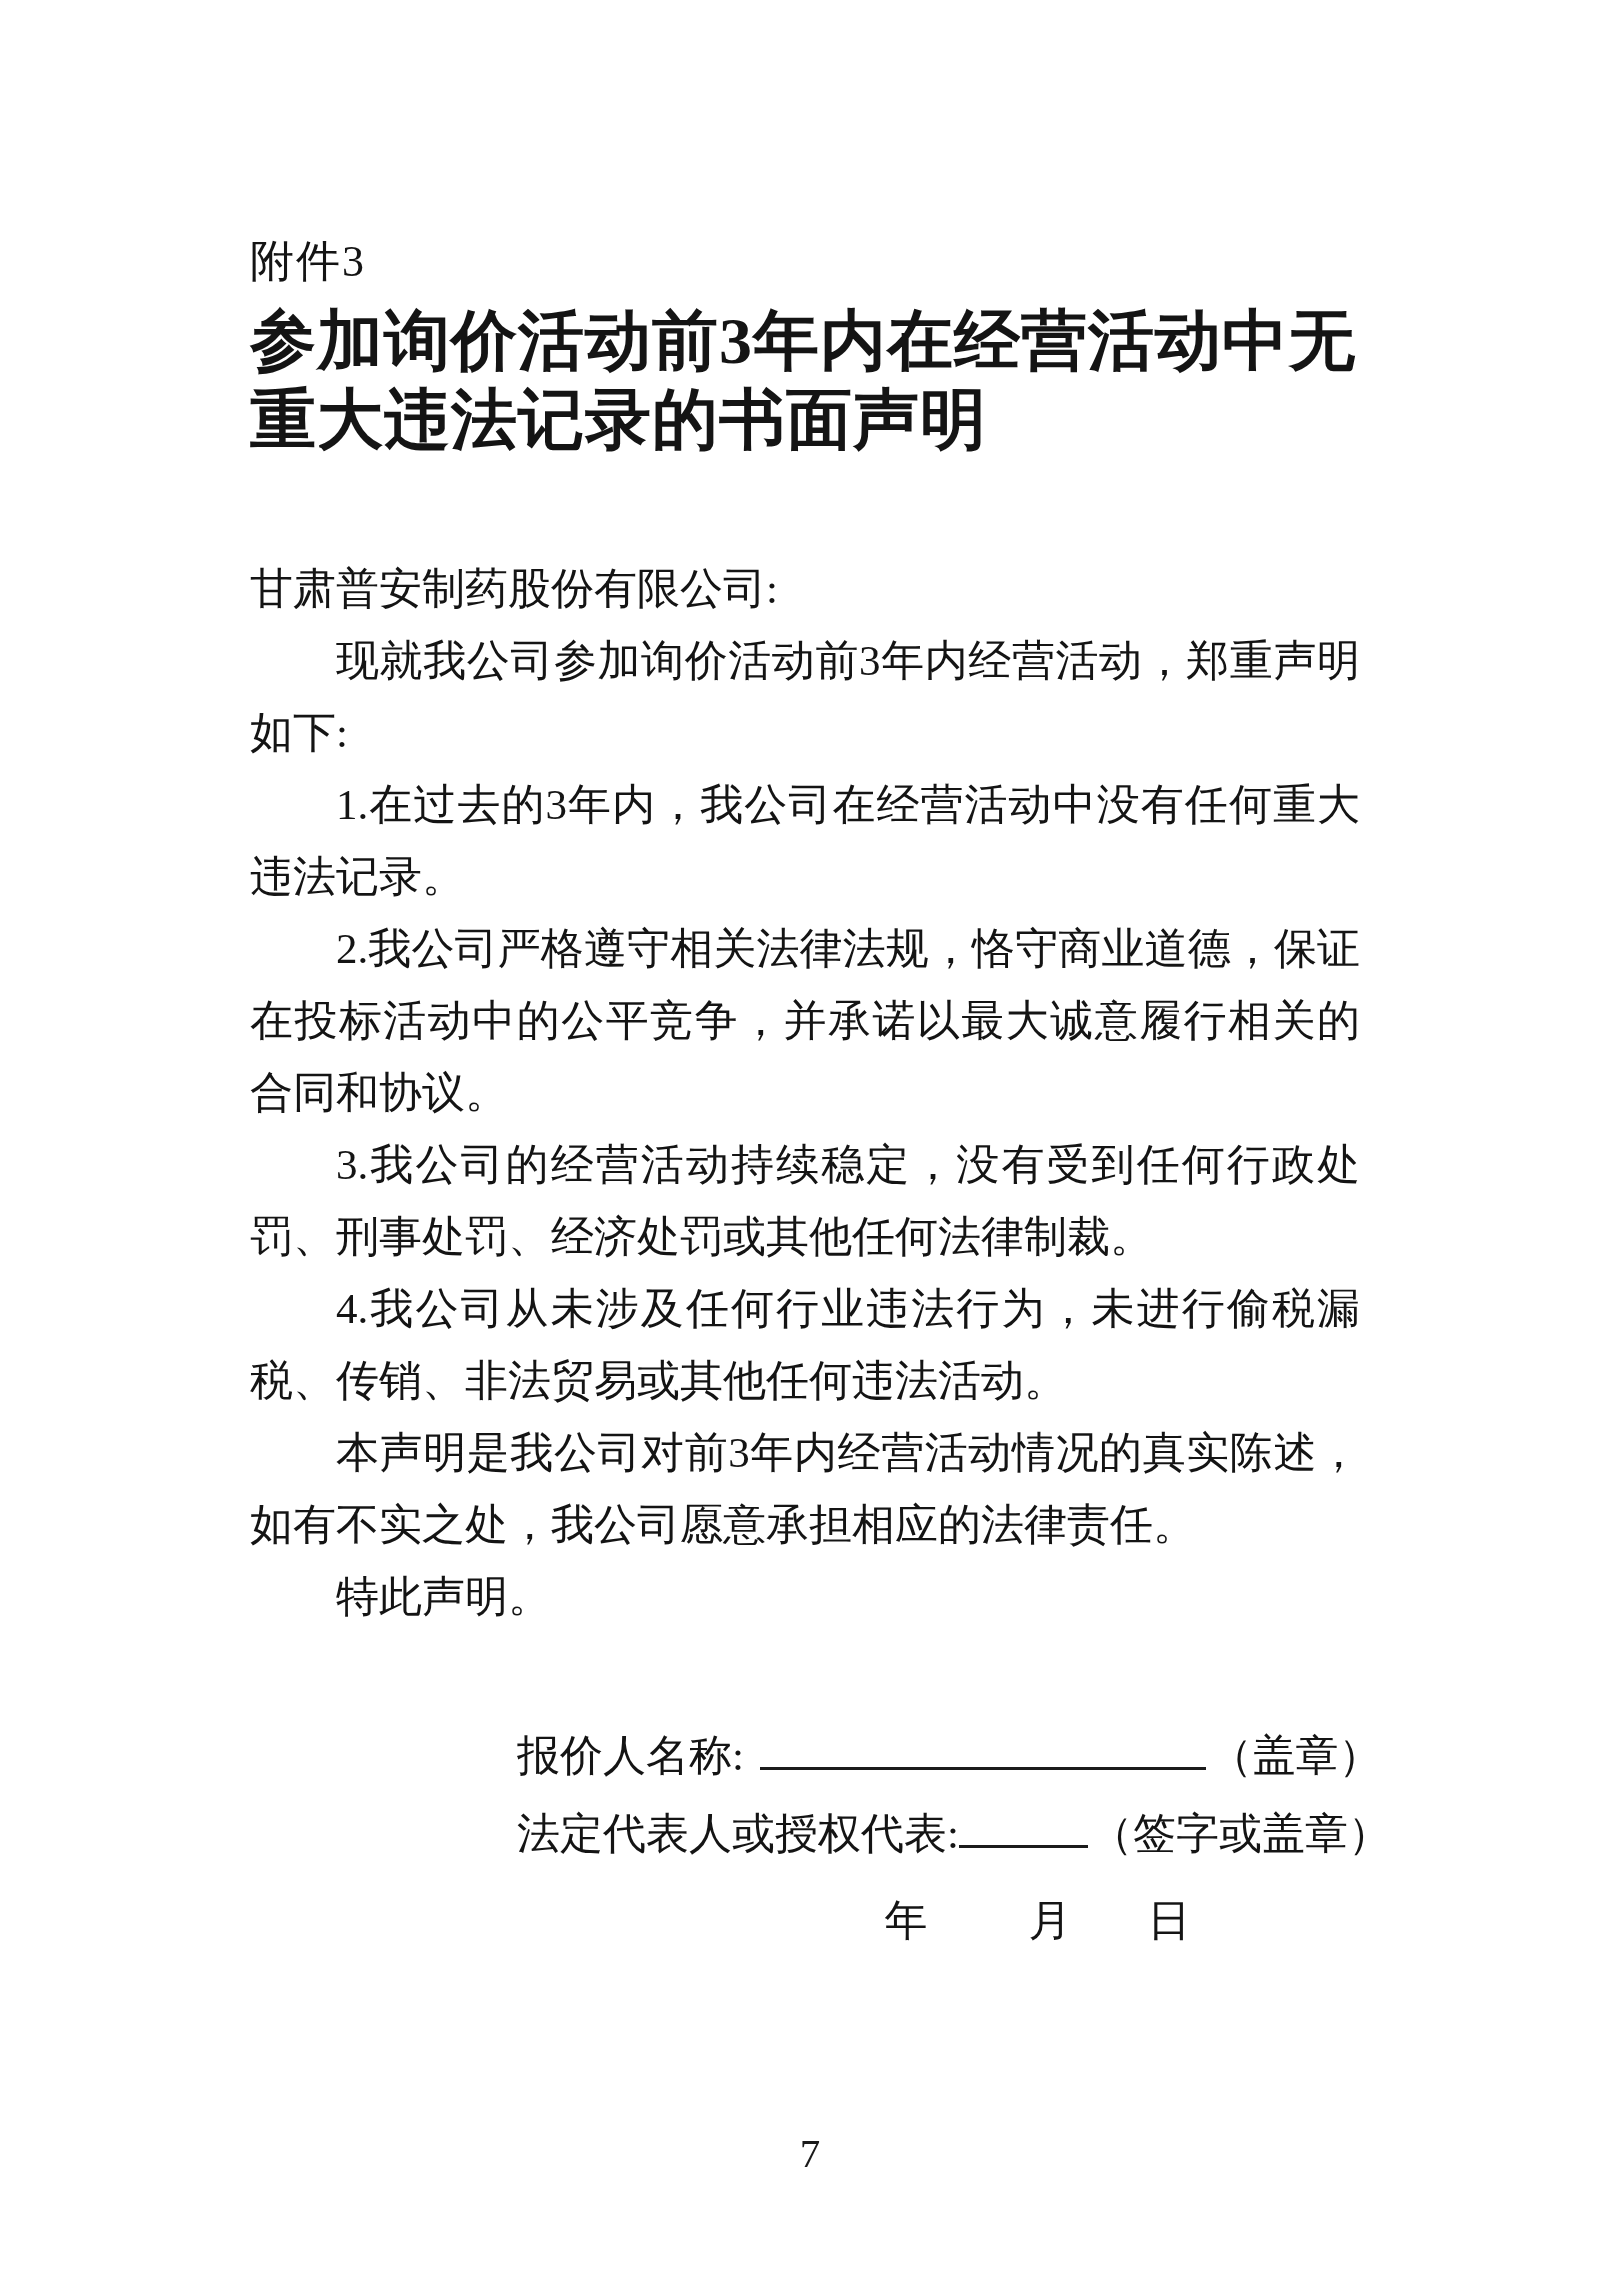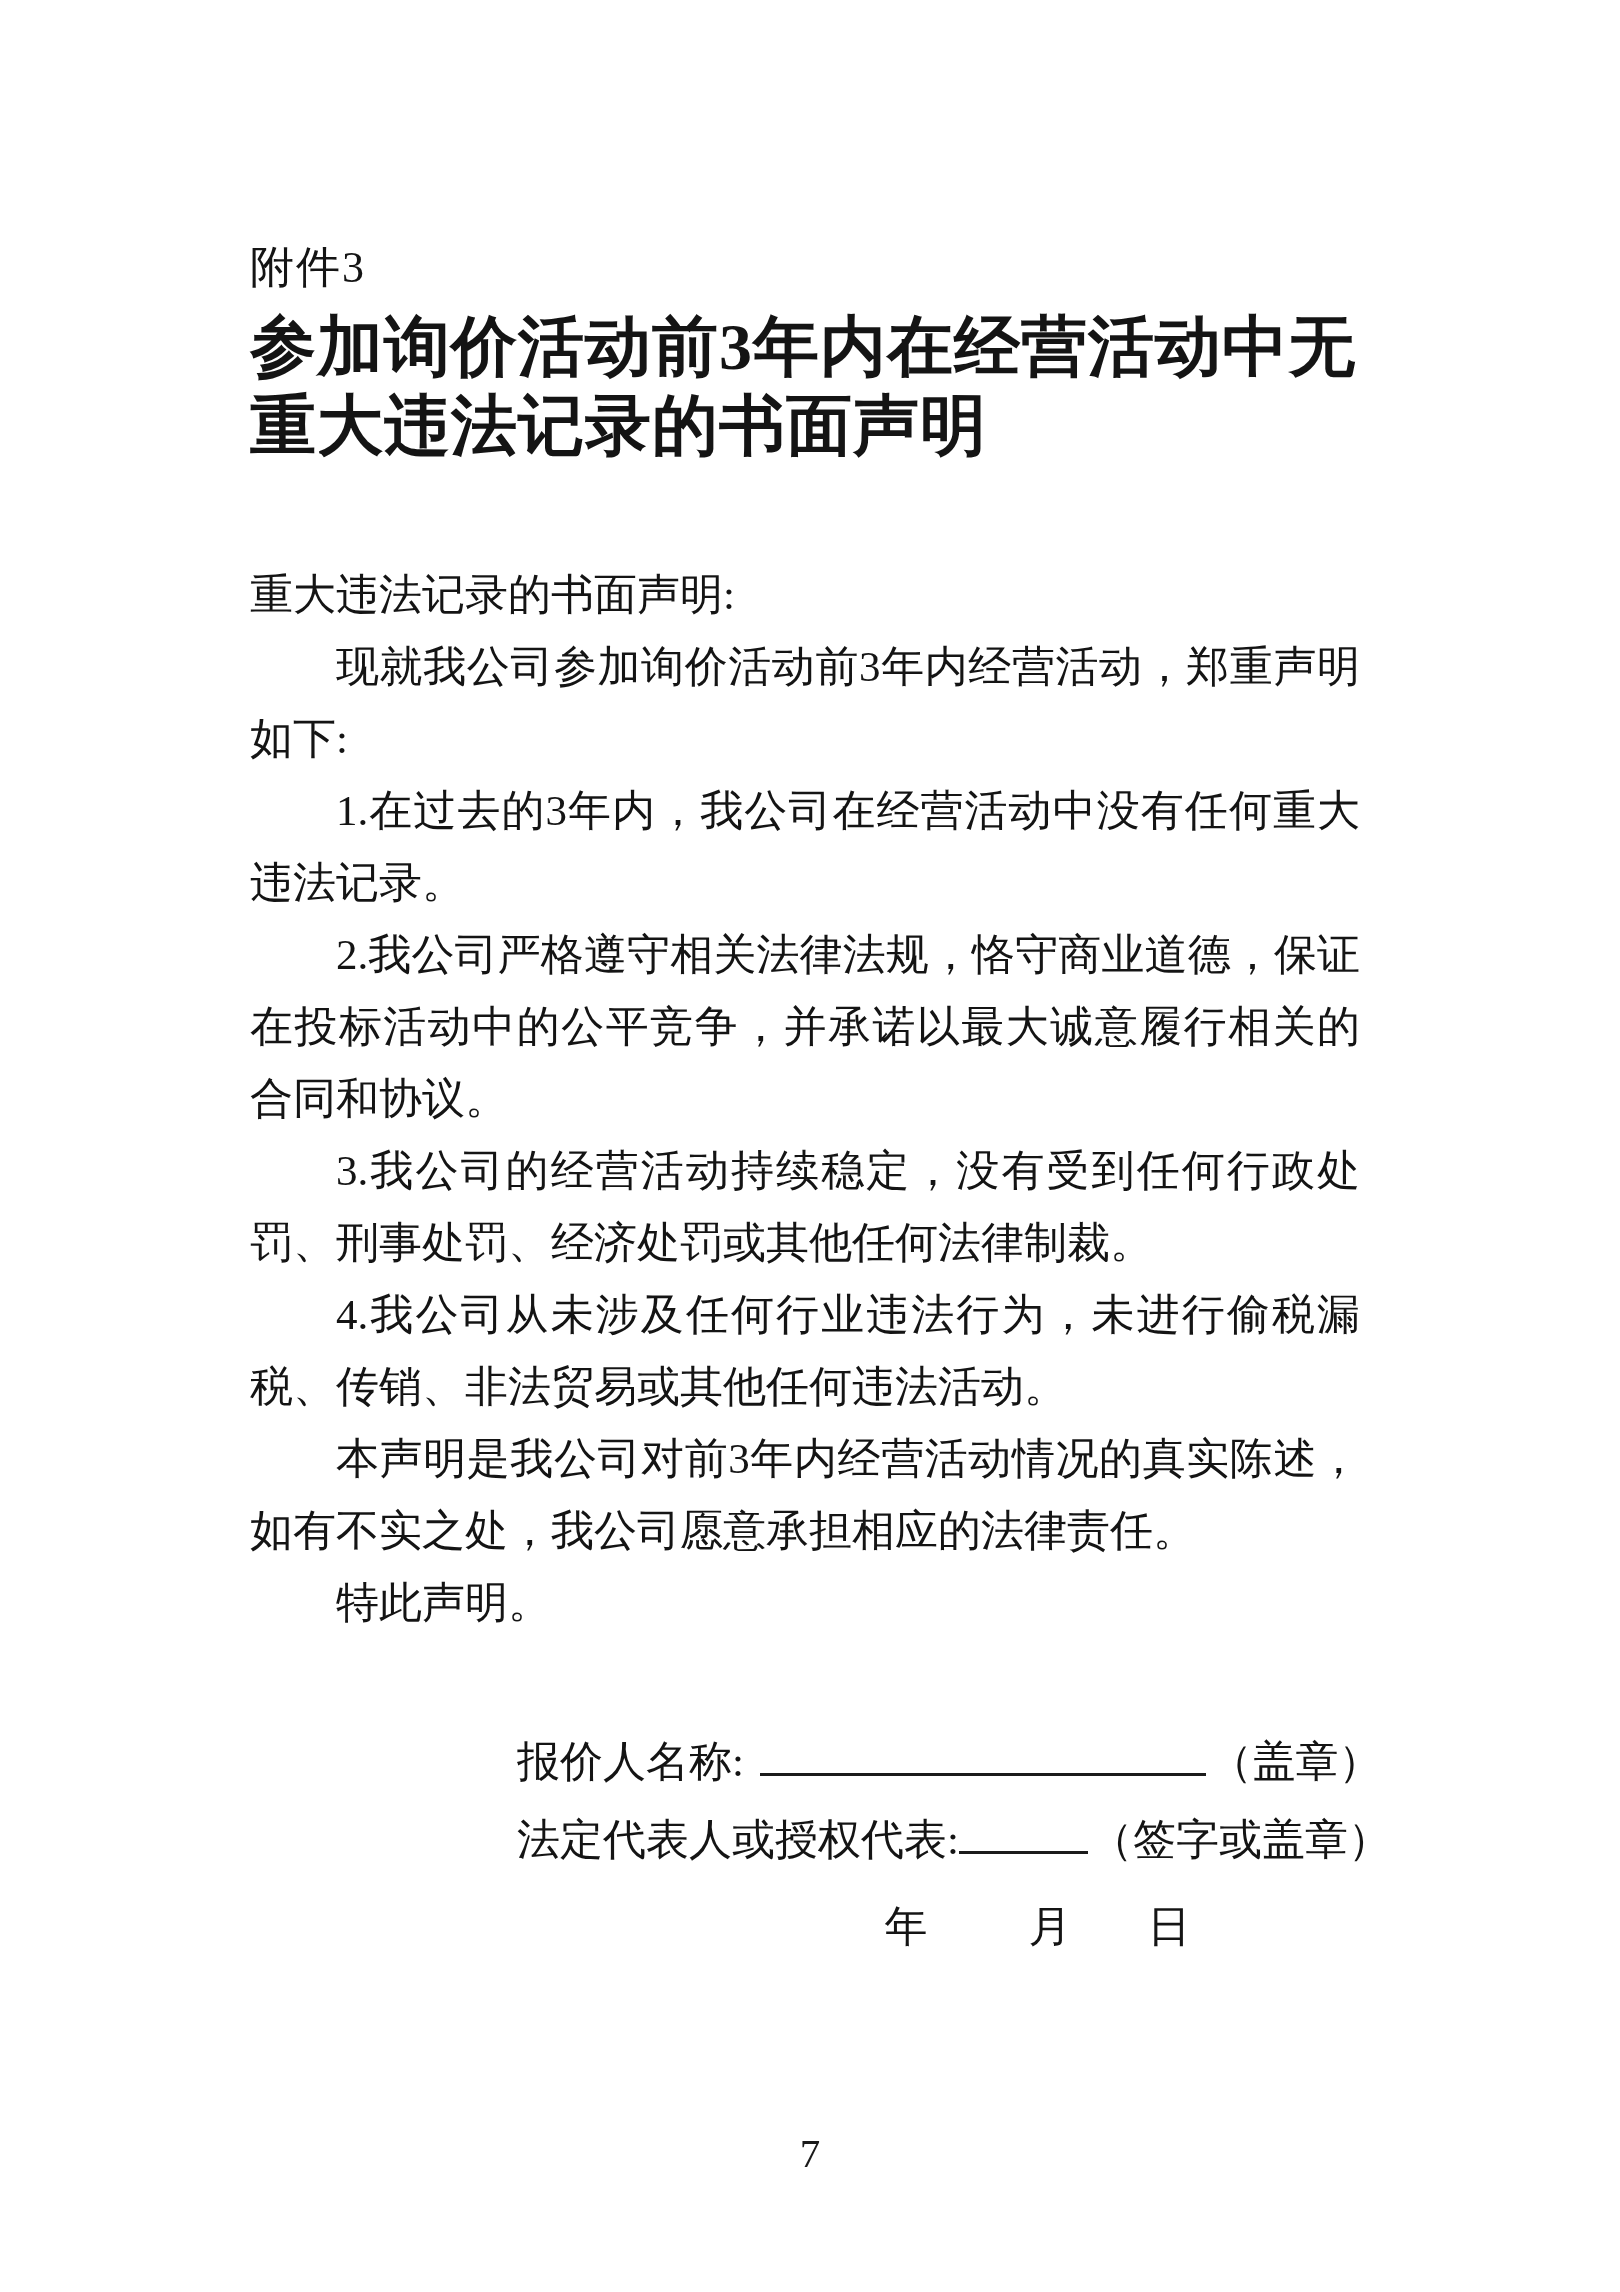--- a/index.html
+++ b/index.html
@@ -9,21 +9,21 @@
     height: 2293px;
     margin: 0 auto;
     background: #ffffff;
     color: #141414;
     font-family: "Liberation Serif", "DejaVu Serif", serif;
     overflow: hidden;
   }
   .content {
     position: absolute;
     left: 250px;
-    top: 242px;
+    top: 236px;
     width: 1110px;
   }
   .attachment-label {
     font-size: 44px;
     line-height: 51px;
     letter-spacing: 2px;
   }
   .doc-title {
     margin: 13.7px 0 0 0;
     text-align: left;
@@ -88,21 +88,21 @@
   <div class="content">
 
     <div class="attachment-label">附件3</div>
 
     <h1 class="doc-title">
       <span style="display:block">参加询价活动前3年内在经营活动中无</span>
       <span style="display:block">重大违法记录的书面声明</span>
     </h1>
 
     <div class="body-text">
-      <p class="salutation">重大违法记录的书面声明:</p>
+      <p class="salutation">甘肃普安制药股份有限公司:</p>
       <p>现就我公司参加询价活动前3年内经营活动，郑重声明如下:</p>
       <p>1.在过去的3年内，我公司在经营活动中没有任何重大违法记录。</p>
       <p>2.我公司严格遵守相关法律法规，恪守商业道德，保证在投标活动中的公平竞争，并承诺以最大诚意履行相关的合同和协议。</p>
       <p>3.我公司的经营活动持续稳定，没有受到任何行政处罚、刑事处罚、经济处罚或其他任何法律制裁。</p>
       <p>4.我公司从未涉及任何行业违法行为，未进行偷税漏税、传销、非法贸易或其他任何违法活动。</p>
       <p>本声明是我公司对前3年内经营活动情况的真实陈述，如有不实之处，我公司愿意承担相应的法律责任。</p>
       <p>特此声明。</p>
     </div>
 
     <div class="sig-block">

